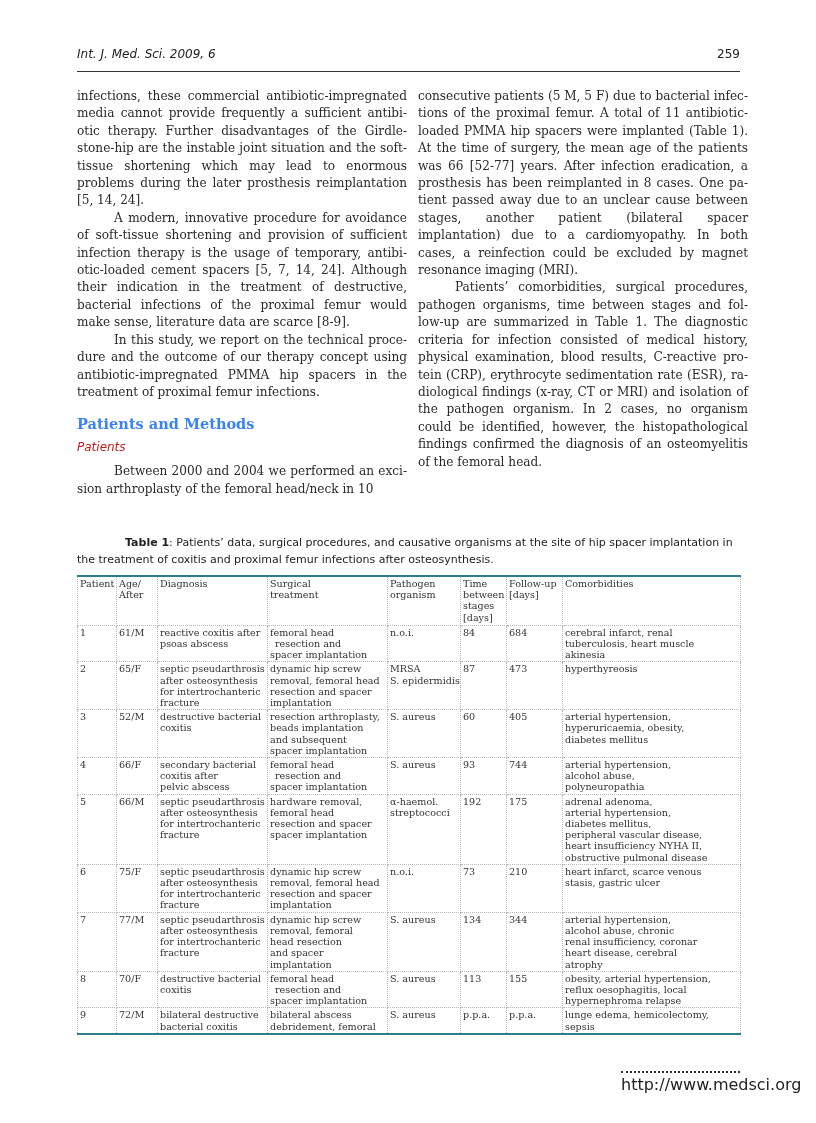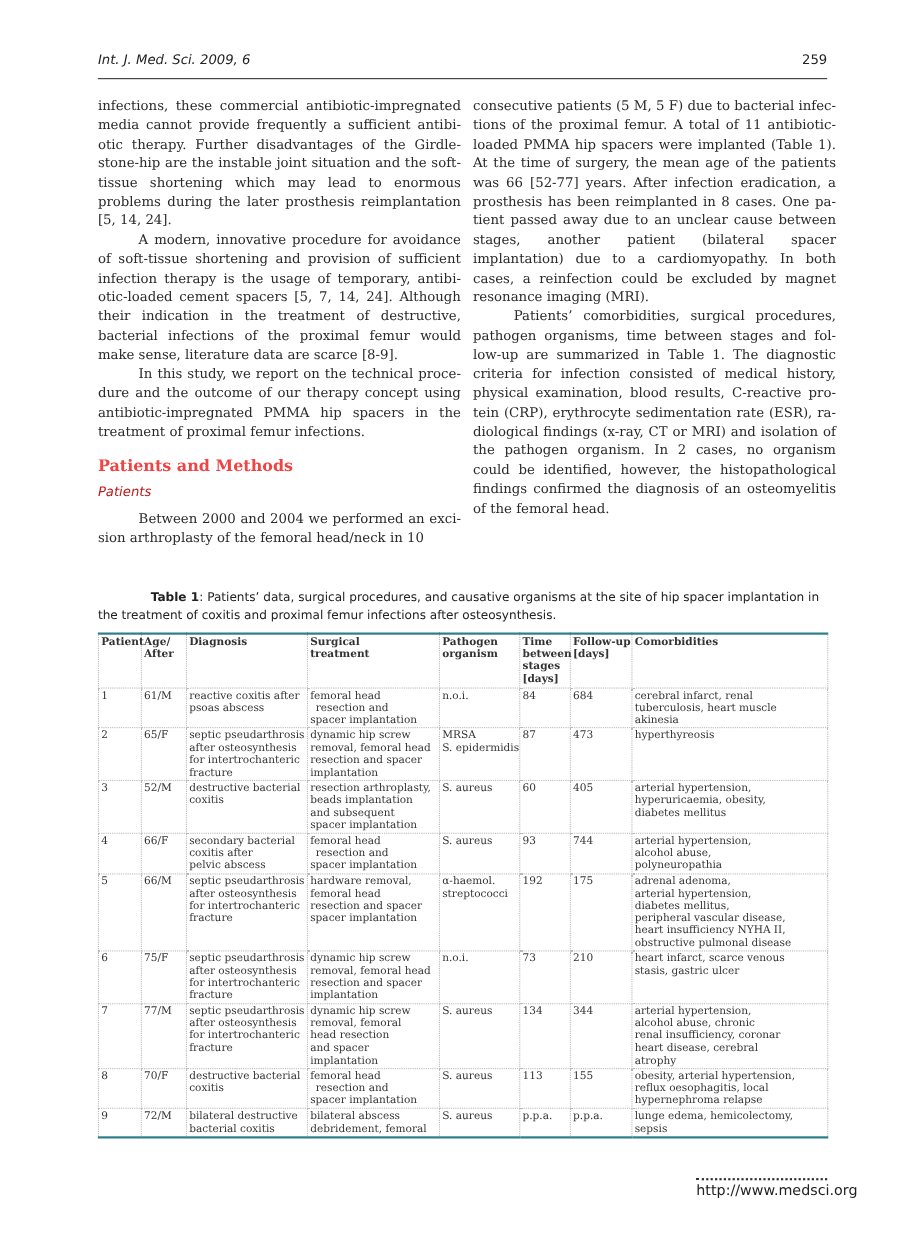--- a/index.html
+++ b/index.html
@@ -1,49 +1,49 @@
 <!DOCTYPE html>
 <html><head>
 <meta charset="utf-8">
 <style>
   html, body { margin:0; padding:0; background:#ffffff; }
   body { width:816px; height:1123px; position:relative; overflow:hidden; color:#222; }
-  .page { position:absolute; left:12px; top:0; width:656px; height:1123px; }
+  .page { position:absolute; left:0; top:0; width:656px; height:1123px; }
   .running-head { position:absolute; left:77px; top:45px; width:663px; height:22px;
     font-family:"DejaVu Sans", sans-serif; font-size:12px; color:#222; }
   .running-head .journal { position:absolute; left:0; top:2px; font-style:italic; }
   .running-head .pageno { position:absolute; right:0; top:2px; }
   .head-rule { position:absolute; left:77px; top:71px; width:663px; height:0; border-top:1.4px solid #333; }
 
   .col { position:absolute; top:88px; width:330px;
     font-family:"DejaVu Serif", serif; font-size:12.1px; line-height:17.4px; color:#2a2a2a; text-align:justify; hyphens:manual; }
   .col.left { left:77px; }
   .col.right { left:418px; }
   .col p { margin:0; }
   .col p.indent { text-indent:37px; }
-  .sec-title { font-family:"DejaVu Serif", serif; font-weight:bold; font-size:14.5px; margin:14px 0 6px 0; color:#ef4444; text-align:left; }
+  .sec-title { font-family:"DejaVu Serif", serif; font-weight:bold; font-size:14.5px; margin:14px 0 6px 0; color:#3b82f6; text-align:left; }
   .subsec-title { font-family:"DejaVu Sans", sans-serif; font-style:italic; font-size:12px; margin:0 0 7px 0; color:#b91c1c; text-align:left; }
 
   .caption { position:absolute; left:77px; top:534px; width:666px;
     font-family:"DejaVu Sans", sans-serif; font-size:11px; line-height:17px; color:#222; }
   .caption b { font-weight:bold;margin-left:48px; }
 
   table.t1 { position:absolute; left:77px; top:575px; width:663px; border-collapse:collapse;
     font-family:"DejaVu Serif", serif; font-size:9.6px; line-height:11.2px; color:#333; table-layout:fixed; }
   table.t1 th, table.t1 td { border-left:1px dotted #b8b8b8; border-right:1px dotted #b8b8b8; border-bottom:1px dotted #b8b8b8; vertical-align:top; text-align:left; padding:1px 3px 1px 2px; }
-  table.t1 th { font-weight:bold; padding-bottom:2px; }
+  table.t1 th { font-weight:normal; padding-bottom:2px; }
   table.t1 thead tr { border-top:2px solid #2c7f8a; }
   table.t1 tbody tr:last-child td { border-bottom:2px solid #2c7f8a; }
   .hdr-row { height:47px; }
   .cell-lines span { display:block; white-space:nowrap; }
   .cell-lines span.ind { padding-left:5px; }
 
   .footer-rule { position:absolute; left:621px; top:1071px; width:119px; height:0; border-top:2px dotted #333; }
   .footer-url { position:absolute; left:621px; top:1075px; width:119px; text-align:right;
-    font-family:"DejaVu Sans", sans-serif; font-size:13px; color:#222; }
+    font-family:"DejaVu Sans", sans-serif; font-size:16px; color:#222; }
 </style>
 </head>
 <body>
 
 <div class="page">
 
   <div class="running-head">
     <span class="journal">Int. J. Med. Sci. 2009, 6</span>
     <span class="pageno">259</span>
   </div>

